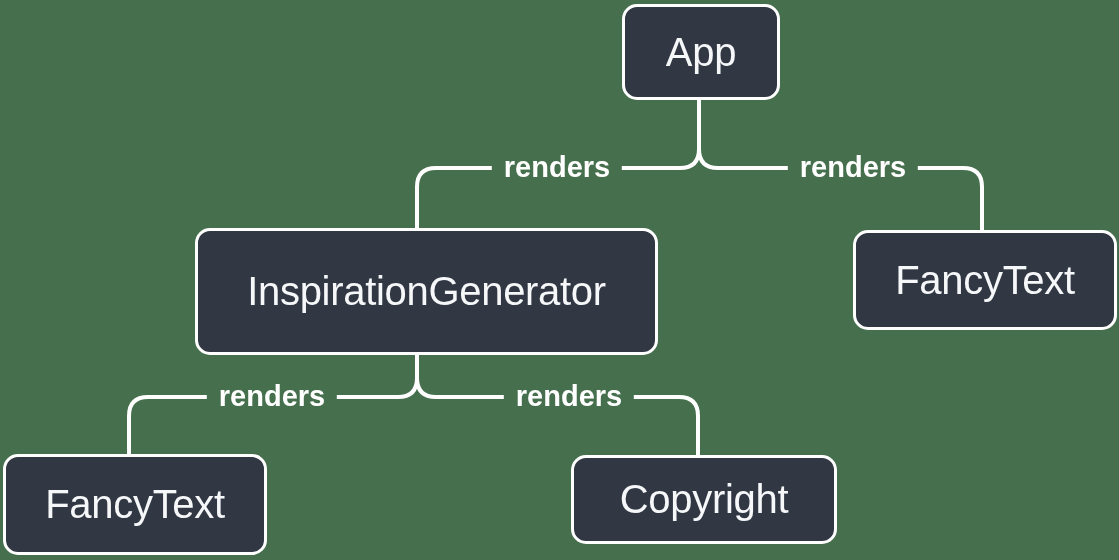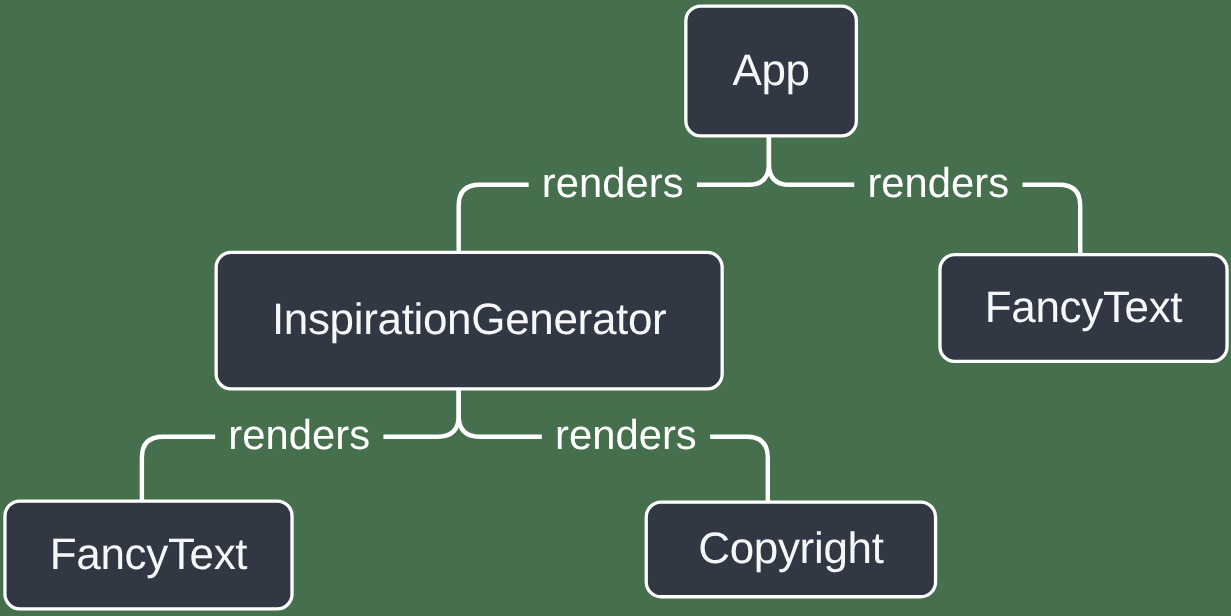--- a/index.html
+++ b/index.html
@@ -39,33 +39,33 @@
     border-radius: 15px;
     display: flex;
     align-items: center;
     justify-content: center;
     color: #F6F7F9;
     font-size: 40px;
     font-weight: 400;
     letter-spacing: -0.3px;
     white-space: nowrap;
   }
-  .n-app       { left: 622px; top: 4px;   width: 158px; height: 121px;  }
+  .n-app       { left: 622px; top: 4px;   width: 158px; height: 96px;  }
   .n-insp      { left: 195px; top: 228px; width: 463px; height: 127px; }
   .n-fancy-r   { left: 853px; top: 230px; width: 264px; height: 100px; }
   .n-fancy-l   { left: 3px;   top: 454px; width: 264px; height: 101px; }
-  .n-copyright { left: 586px; top: 455px; width: 266px; height: 89px; }
+  .n-copyright { left: 571px; top: 455px; width: 266px; height: 89px; }
 
   .edge-label {
     position: absolute;
     transform: translate(-50%, -50%);
     background: #46704D;
     color: #FFFFFF;
-    font-size: 38px;
-    font-weight: 400;
+    font-size: 29px;
+    font-weight: 700;
     padding: 2px 12px;
     white-space: nowrap;
     line-height: 1.1;
   }
   .el-1 { left: 557px; top: 168px; }
   .el-2 { left: 853px; top: 168px; }
   .el-3 { left: 272px; top: 397px; }
   .el-4 { left: 569px; top: 397px; }
 </style>
 </head>

